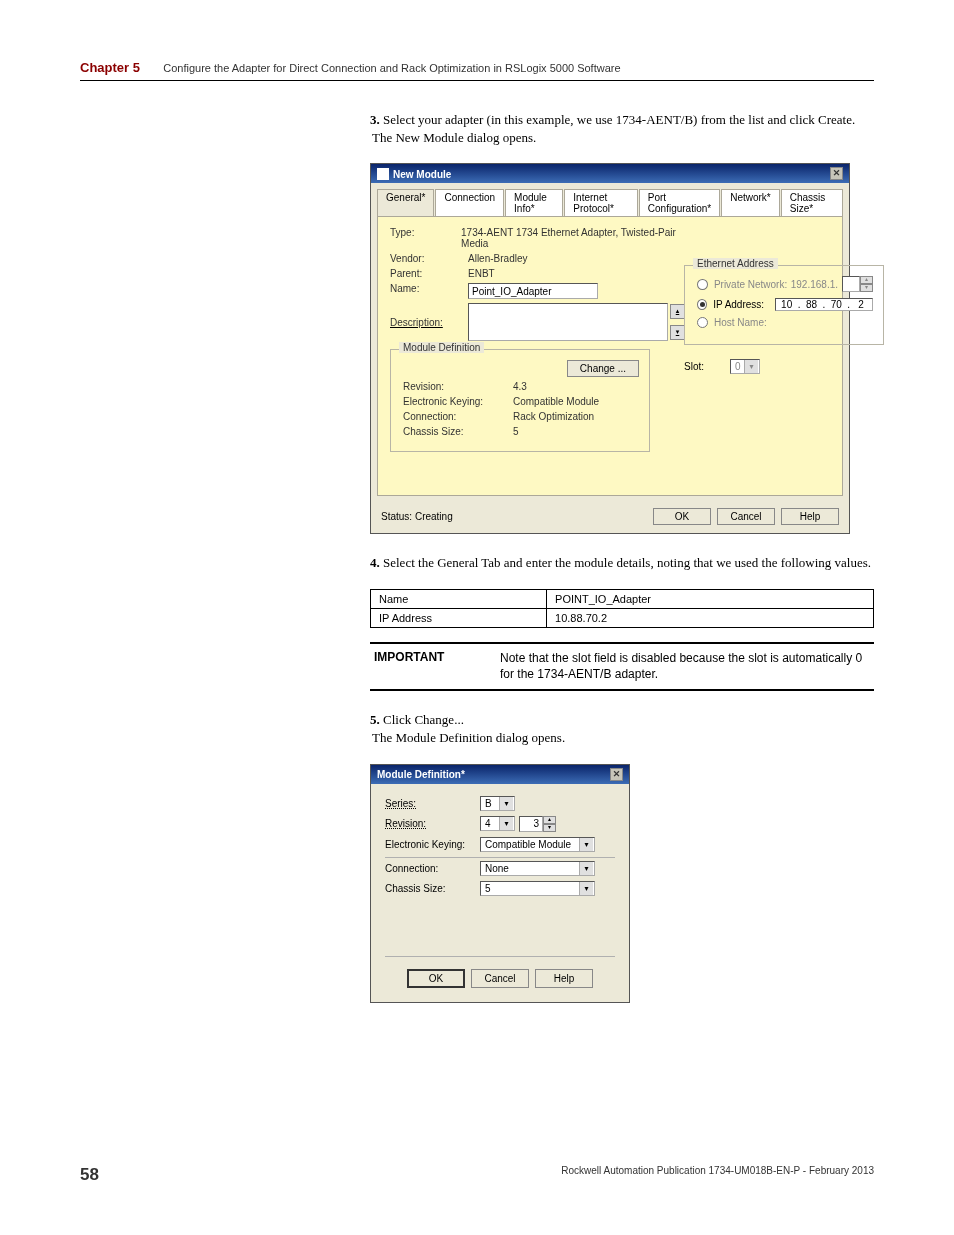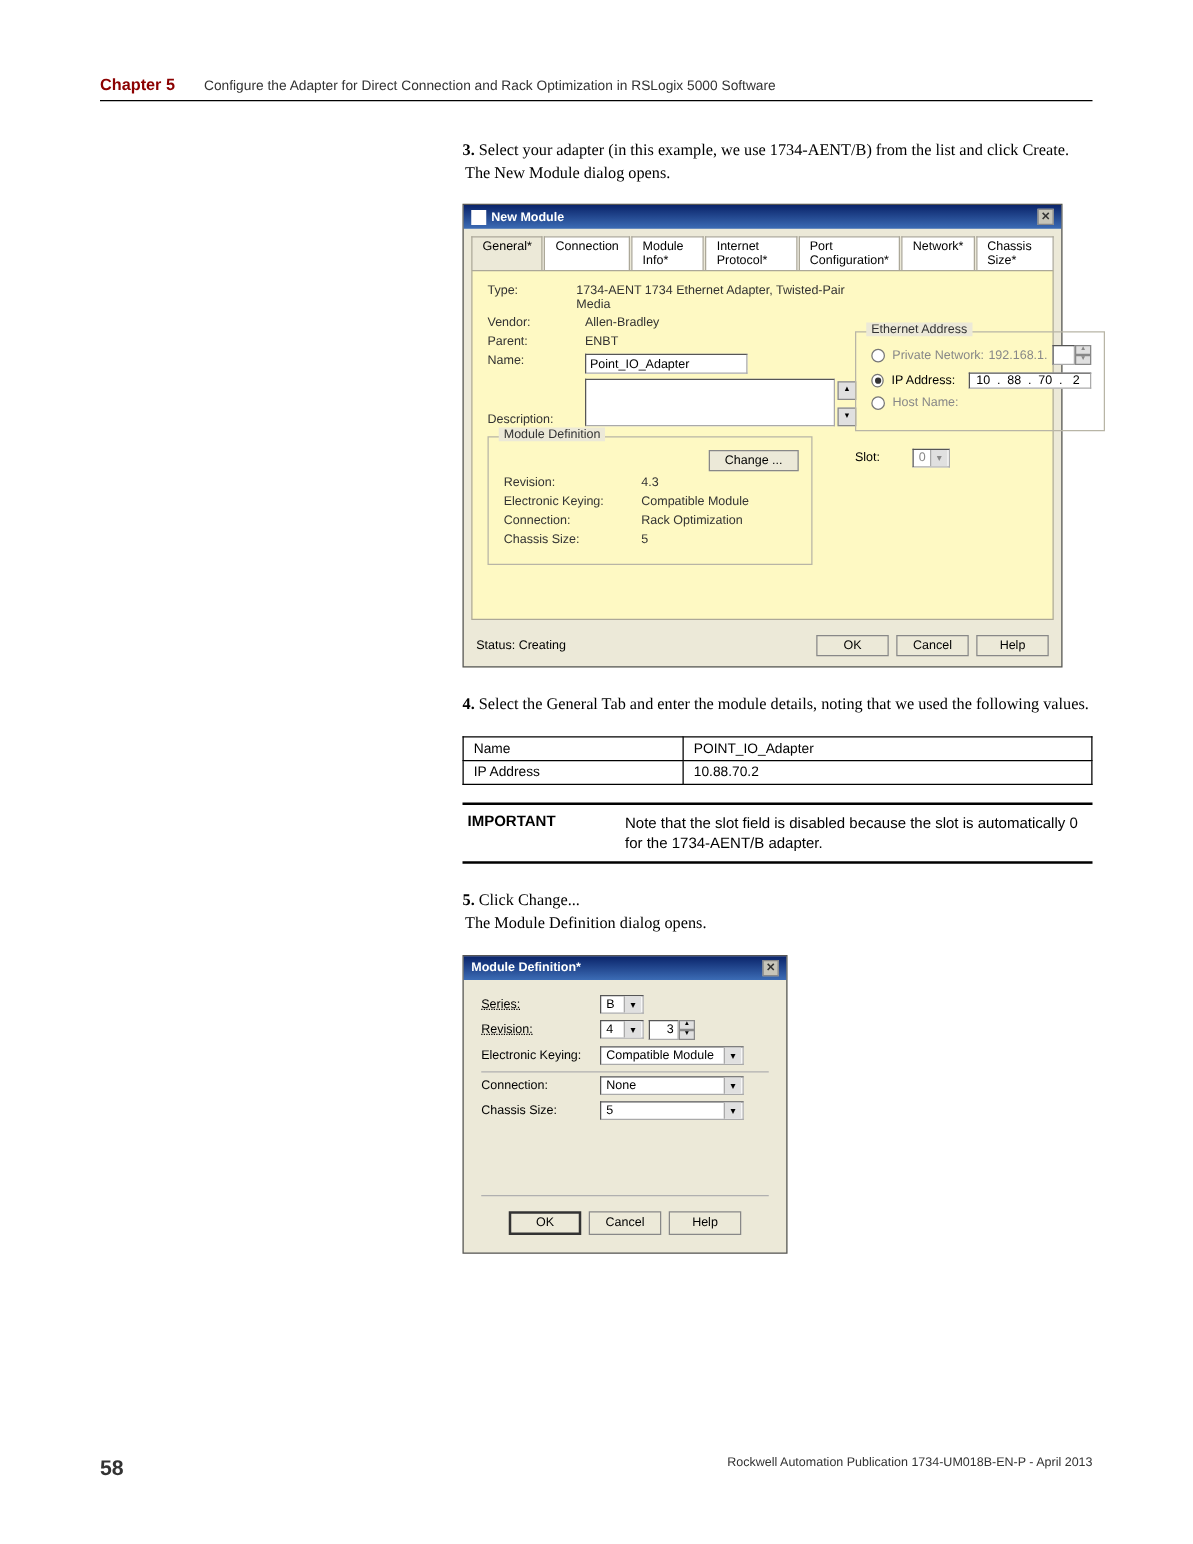--- a/index.html
+++ b/index.html
@@ -107,21 +107,21 @@
               <span class="field-val">Allen-Bradley</span>
             </div>
           <div class="field-row">
               <span class="field-label">Parent:</span>
               <span class="field-val">ENBT</span>
             </div>
           <div class="field-row">
               <span class="field-label">Name:</span>
               <input class="txtinput" style="width: 130px;" value="Point_IO_Adapter">
             </div>
-          <div class="field-row" style="align-items:flex-end;">
+          <div class="field-row" style="align-items:center;text-decoration:underline;">
             <span class="field-label">Description:</span>
             <textarea class="desc-box" style=""></textarea>
             <div class="scroll-arrows">
               <div class="scroll-arrow">▴</div>
               <div class="scroll-arrow" style="margin-top:6px;">▾</div>
             </div>
           </div>
           <div class="group-box" style="width:260px;">
             <span class="group-title">Module Definition</span>
             <div style="text-align:right;margin-bottom:4px;"><button class="btn">Change ...</button></div>
@@ -256,14 +256,14 @@
         <button class="btn btn-fixed">Cancel</button>
         <button class="btn btn-fixed">Help</button>
       </div>
     </div>
   </div>
 
 </div>
 
 <div class="footer">
   <span class="page-num">58</span>
-  <span>Rockwell Automation Publication 1734-UM018B-EN-P - April 2013</span>
+  <span>Rockwell Automation Publication 1734-UM018B-EN-P - February 2013</span>
 </div>
 
 </body></html>

